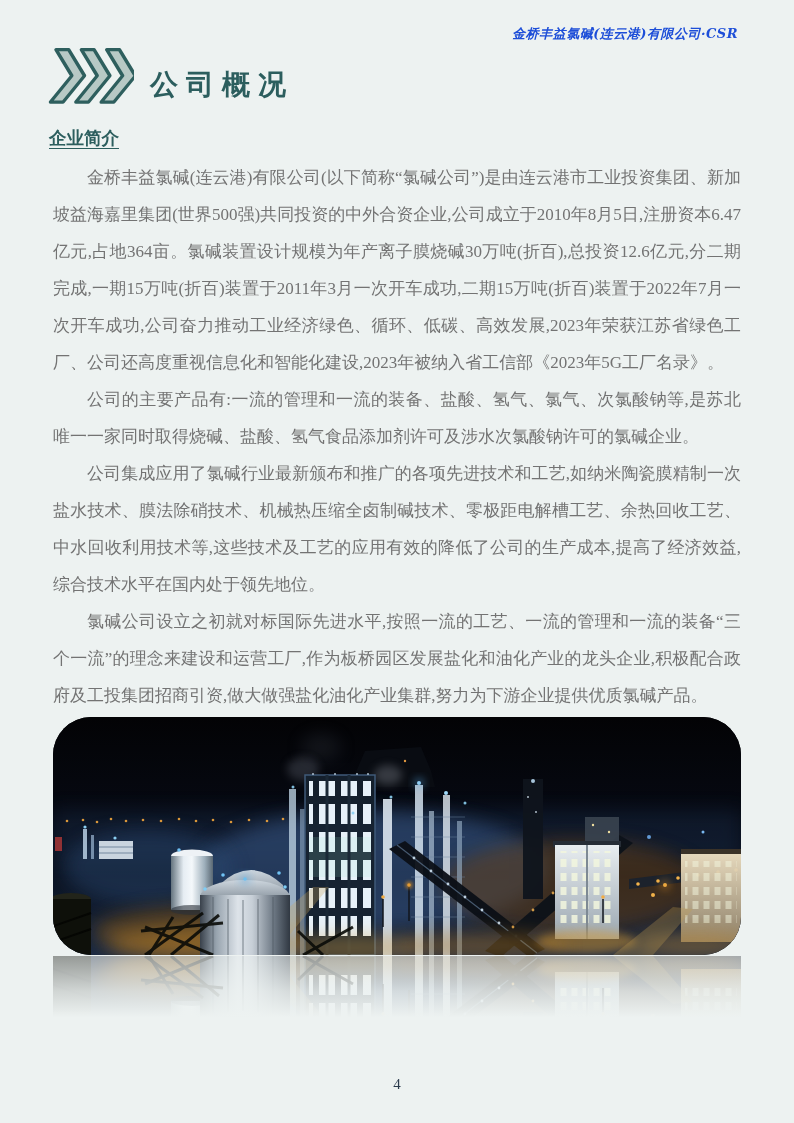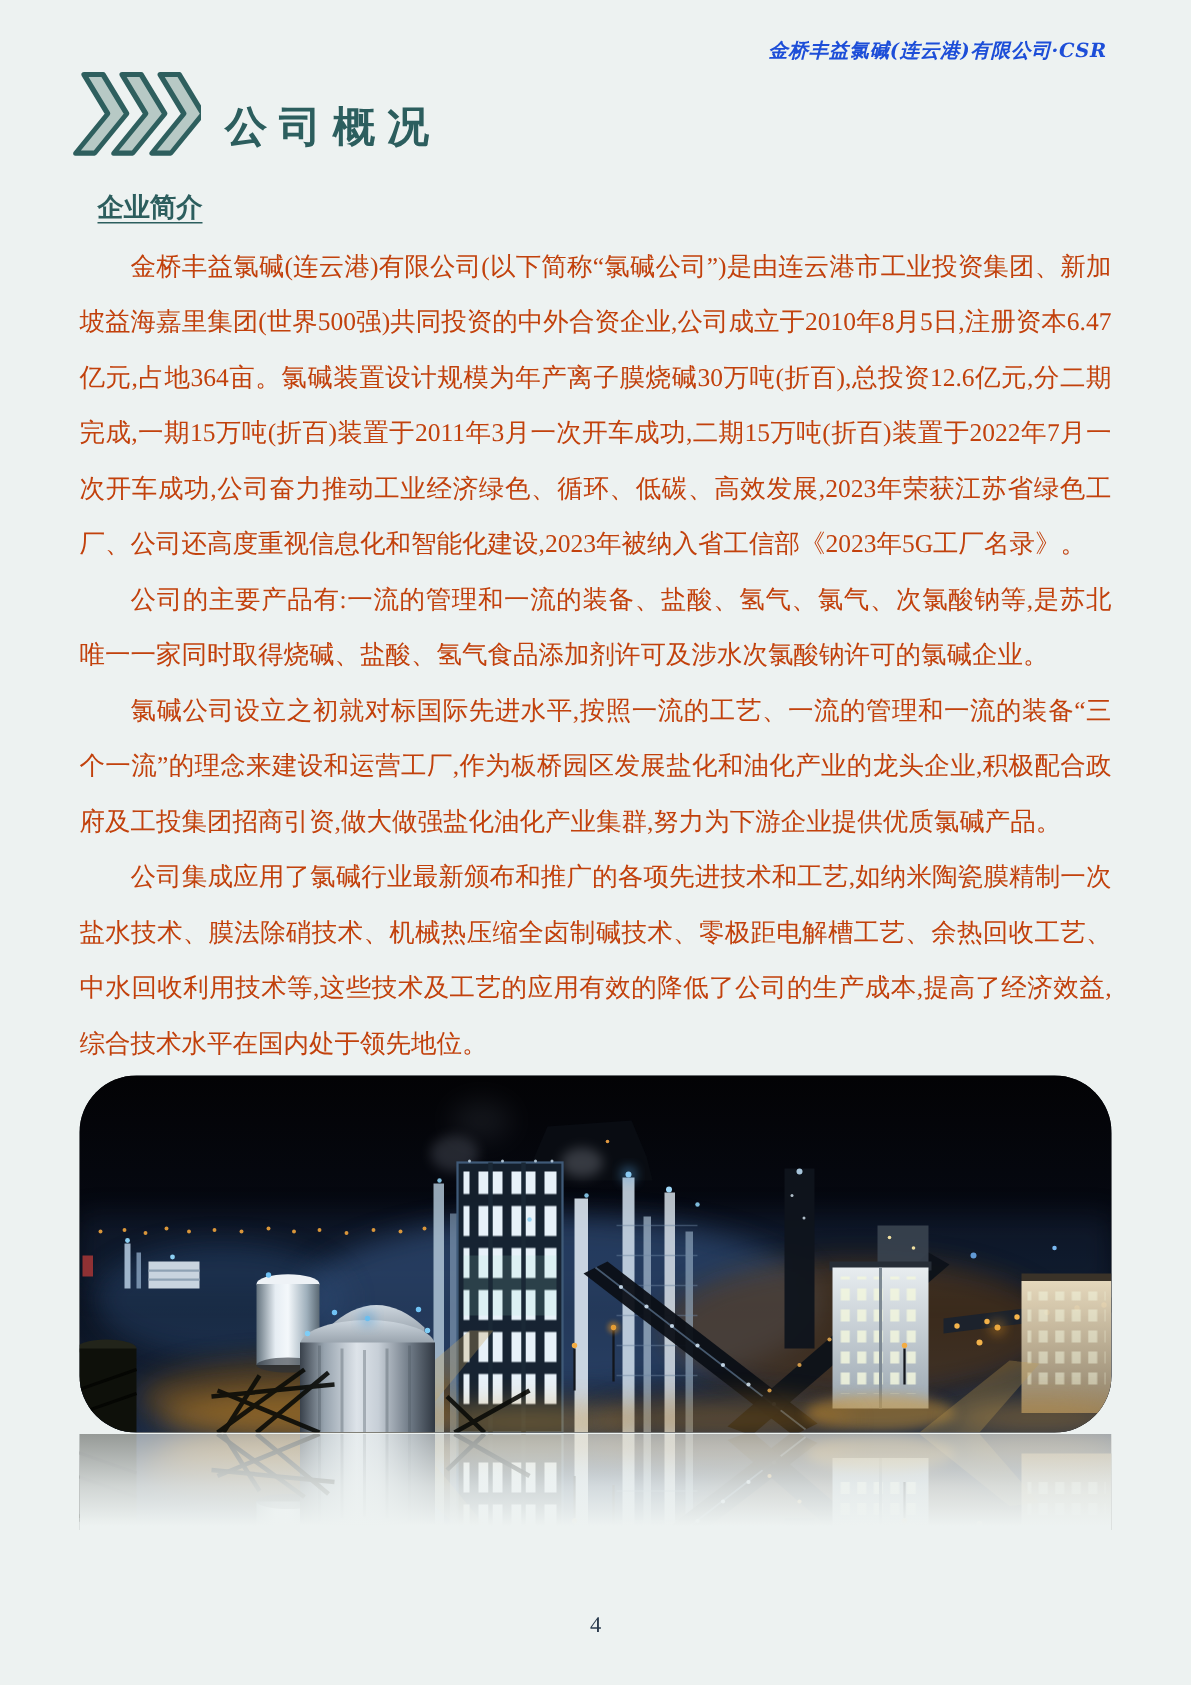--- a/index.html
+++ b/index.html
@@ -4,24 +4,24 @@
 <style>
   html,body{margin:0;padding:0}
   body{width:794px;height:1123px;background:#edf2f1;position:relative;overflow:hidden;
        font-family:"Liberation Serif",serif}
   .header-line{position:absolute;top:25px;right:56px;font-family:"DejaVu Serif",serif;
        font-style:italic;font-weight:700;font-size:13px;color:#1d4ed8;letter-spacing:.5px}
   .title-row{position:absolute;left:46px;top:44px;display:flex;align-items:center;gap:16px}
   .chevrons svg{display:block}
   .page-title{font-family:"Liberation Sans",sans-serif;font-weight:bold;font-size:28px;
        letter-spacing:8px;color:#2c5e5e;margin-top:20px}
-  .subsection{position:absolute;left:65px;top:126px;font-size:17.5px;font-weight:700;
+  .subsection{position:absolute;left:49px;top:126px;font-size:17.5px;font-weight:700;
        color:#2c5e5e;text-decoration:underline;text-underline-offset:4px}
   .bodytext{position:absolute;left:53px;top:159px;width:688px;font-size:17px;line-height:37px;
-       color:#c2410c;text-align:justify;font-weight:500}
+       color:#737373;text-align:justify;font-weight:500}
   .bodytext p{margin:0;text-indent:2em}
   .photo{position:absolute;left:53px;top:717px;width:688px;height:238px;border-radius:38px;
        overflow:hidden;background:#05070c}
   .photo svg{display:block;width:688px;height:238px}
   .reflection{position:absolute;left:53px;top:956px;width:688px;height:64px;overflow:hidden}
   .reflection svg{display:block;width:688px;height:238px;transform:scaleY(-1);opacity:.78}
   .reflection .fade{position:absolute;left:0;top:0;width:688px;height:64px;
        background:linear-gradient(to bottom,rgba(237,242,241,.5) 0%,rgba(237,242,241,.84) 55%,#edf2f1 96%)}
   .page-num{position:absolute;top:1076px;left:0;width:794px;text-align:center;font-size:15px;color:#2b3b4d}
 </style>
@@ -43,22 +43,22 @@
       </svg>
     </span>
     <span class="page-title">公司概况</span>
   </div>
 
   <div class="subsection">企业简介</div>
 
   <div class="bodytext">
     <p>金桥丰益氯碱(连云港)有限公司(以下简称“氯碱公司”)是由连云港市工业投资集团、新加坡益海嘉里集团(世界500强)共同投资的中外合资企业,公司成立于2010年8月5日,注册资本6.47亿元,占地364亩。氯碱装置设计规模为年产离子膜烧碱30万吨(折百),总投资12.6亿元,分二期完成,一期15万吨(折百)装置于2011年3月一次开车成功,二期15万吨(折百)装置于2022年7月一次开车成功,公司奋力推动工业经济绿色、循环、低碳、高效发展,2023年荣获江苏省绿色工厂、公司还高度重视信息化和智能化建设,2023年被纳入省工信部《2023年5G工厂名录》。</p>
     <p>公司的主要产品有:一流的管理和一流的装备、盐酸、氢气、氯气、次氯酸钠等,是苏北唯一一家同时取得烧碱、盐酸、氢气食品添加剂许可及涉水次氯酸钠许可的氯碱企业。</p>
+    <p>公司集成应用了氯碱行业最新颁布和推广的各项先进技术和工艺,如纳米陶瓷膜精制一次盐水技术、膜法除硝技术、机械热压缩全卤制碱技术、零极距电解槽工艺、余热回收工艺、中水回收利用技术等,这些技术及工艺的应用有效的降低了公司的生产成本,提高了经济效益,综合技术水平在国内处于领先地位。</p>
     <p>氯碱公司设立之初就对标国际先进水平,按照一流的工艺、一流的管理和一流的装备“三个一流”的理念来建设和运营工厂,作为板桥园区发展盐化和油化产业的龙头企业,积极配合政府及工投集团招商引资,做大做强盐化油化产业集群,努力为下游企业提供优质氯碱产品。</p>
-    <p>公司集成应用了氯碱行业最新颁布和推广的各项先进技术和工艺,如纳米陶瓷膜精制一次盐水技术、膜法除硝技术、机械热压缩全卤制碱技术、零极距电解槽工艺、余热回收工艺、中水回收利用技术等,这些技术及工艺的应用有效的降低了公司的生产成本,提高了经济效益,综合技术水平在国内处于领先地位。</p>
   </div>
 
   <div class="photo" role="img" aria-label="氯碱化工厂夜景全景照片:灯火通明的储罐、精馏塔与厂房">
     <svg viewBox="0 0 688 238">
       <defs>
         <linearGradient id="skyG" x1="0" y1="0" x2="0" y2="1">
           <stop offset="0%" stop-color="#030305"></stop>
             <stop offset="40%" stop-color="#060912"></stop>
           <stop offset="72%" stop-color="#0d1626"></stop>
             <stop offset="100%" stop-color="#1b2a45"></stop>

